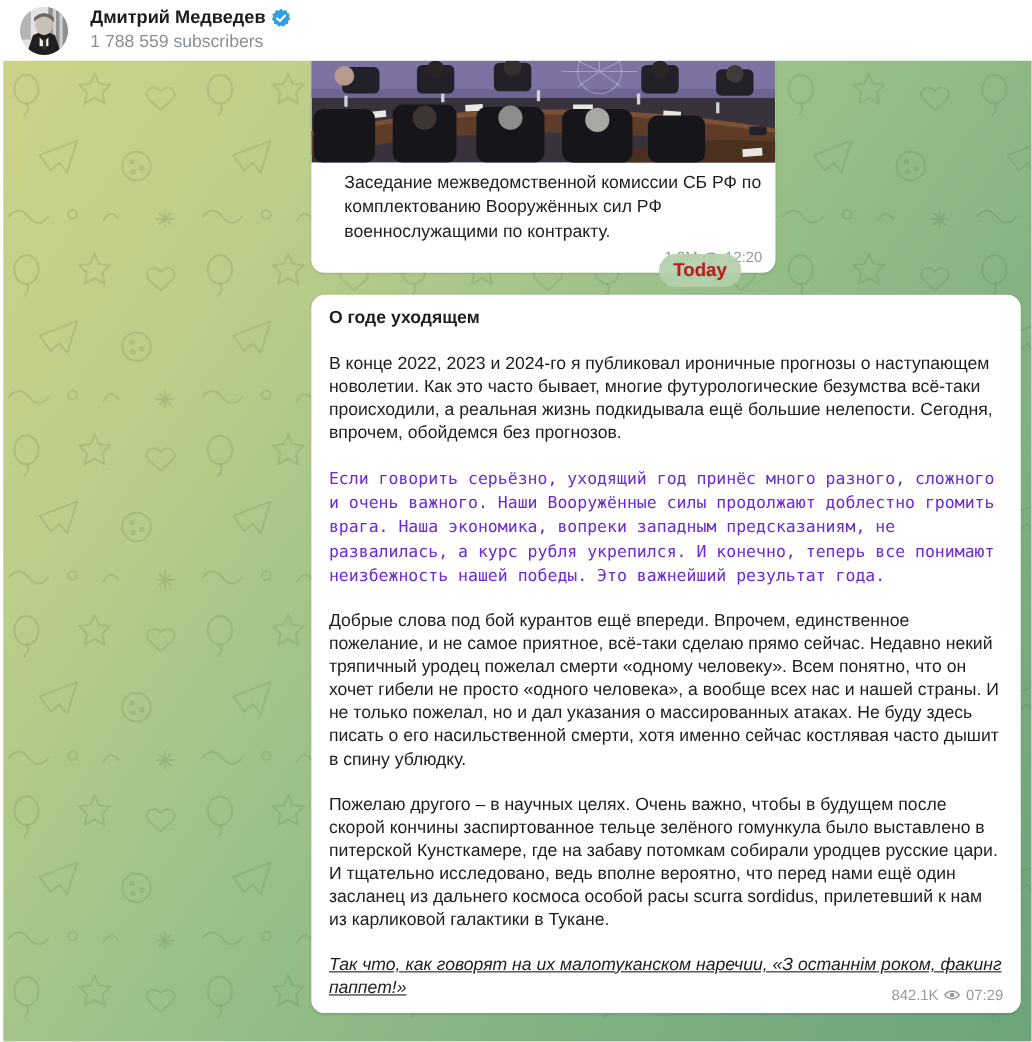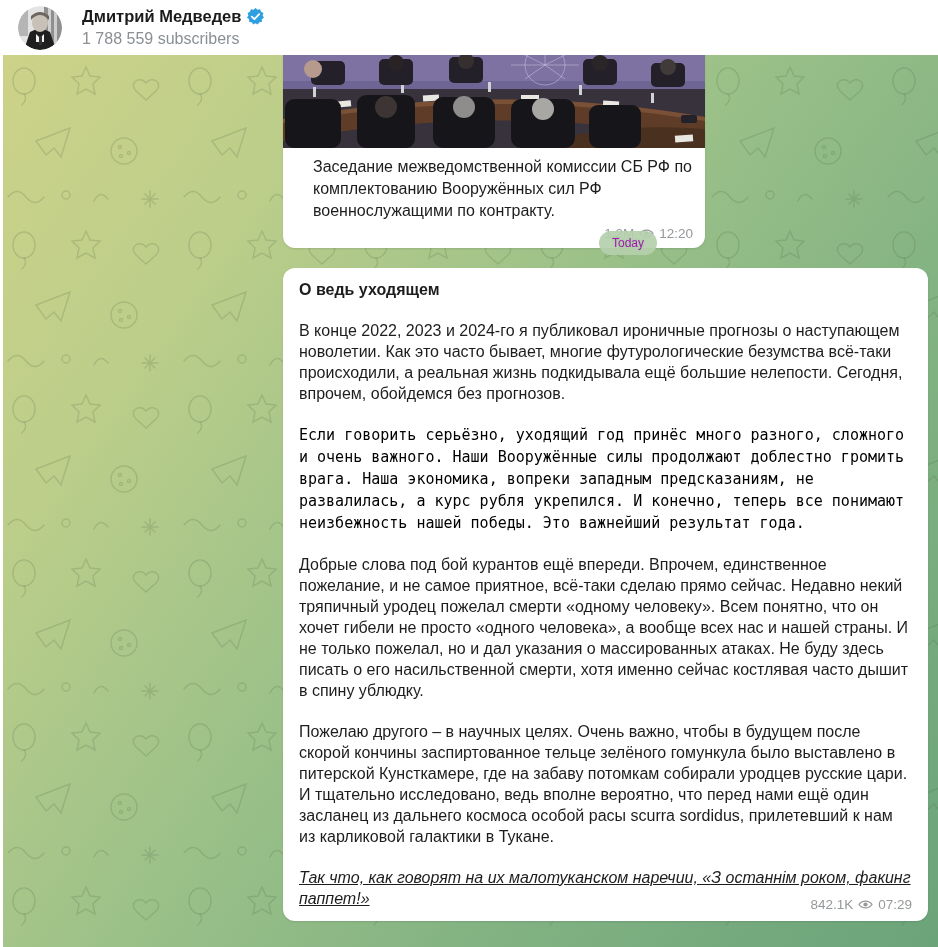--- a/index.html
+++ b/index.html
@@ -35,37 +35,37 @@
   .caption{position:relative;padding:8px 12px 26px 12px;border-radius:0 0 12px 12px;}
   .caption-text{font-size:16px;line-height:22px;color:#1d1d1d;margin-left:18px;}
   .msg-meta{
     position:absolute;right:12px;bottom:7px;display:flex;align-items:center;gap:5px;
     font-size:13.5px;color:#95999c;white-space:nowrap;
   }
   .msg-meta svg{display:block;}
   
   .date-badge{
     position:absolute;left:599px;top:231px;z-index:10;
-    background:rgba(180,208,172,.92);color:#a21caf;font-weight:normal;font-size:12px;
+    background:rgba(180,208,172,.92);color:#b91c1c;font-weight:bold;font-size:17px;
     padding:5px 13px;border-radius:15px;cursor:pointer;
     text-shadow:0 0 2px rgba(80,120,80,.25);
   }
   
   .post{
     position:absolute;left:283px;top:268px;width:645px;z-index:10;
     background:#fff;border-radius:12px;box-shadow:0 1px 2px rgba(16,35,47,.12);
     padding:11px 16px 10px 16px;box-sizing:border-box;
   }
   .post p{margin:0 0 20px 0;font-size:16px;line-height:21px;color:#1d1d1d;}
   .post p.title{font-weight:bold;}
   .post p.last{margin-bottom:2px;}
   .post p.italic{font-style:italic;text-decoration:underline;}
   .codeblock{
     font-family:"DejaVu Sans Mono",monospace;
-    font-size:15px;line-height:22px;color:#000000;margin:0 0 20px 0;
+    font-size:15px;line-height:22px;color:#6d28d9;margin:0 0 20px 0;
   }
   .post .msg-meta{bottom:9px;right:16px;}
 </style>
 </head>
 <body>
 
 <div class="screen">
 
   <div class="chat-bg">
     <svg class="doodles" xmlns="http://www.w3.org/2000/svg">
@@ -188,21 +188,21 @@
           <circle cx="7.5" cy="5.5" r="2.1" fill="#95999c"></circle>
         </svg>
         <span>12:20</span>
       </div>
     </div>
   </div>
 
   <div class="date-badge">Today</div>
 
   <div class="post">
-    <p class="title">О ведь уходящем</p>
+    <p class="title">О годе уходящем</p>
     <p>В конце 2022, 2023 и 2024-го я публиковал ироничные прогнозы о наступающем новолетии. Как это часто бывает, многие футурологические безумства всё-таки происходили, а реальная жизнь подкидывала ещё большие нелепости. Сегодня, впрочем, обойдемся без прогнозов.</p>
     <div class="codeblock">Если говорить серьёзно, уходящий год принёс много разного, сложного и очень важного. Наши Вооружённые силы продолжают доблестно громить врага. Наша экономика, вопреки западным предсказаниям, не развалилась, а курс рубля укрепился. И конечно, теперь все понимают неизбежность нашей победы. Это важнейший результат года.</div>
     <p>Добрые слова под бой курантов ещё впереди. Впрочем, единственное пожелание, и не самое приятное, всё-таки сделаю прямо сейчас. Недавно некий тряпичный уродец пожелал смерти «одному человеку». Всем понятно, что он хочет гибели не просто «одного человека», а вообще всех нас и нашей страны. И не только пожелал, но и дал указания о массированных атаках. Не буду здесь писать о его насильственной смерти, хотя именно сейчас костлявая часто дышит в спину ублюдку.</p>
     <p>Пожелаю другого – в научных целях. Очень важно, чтобы в будущем после скорой кончины заспиртованное тельце зелёного гомункула было выставлено в питерской Кунсткамере, где на забаву потомкам собирали уродцев русские цари. И тщательно исследовано, ведь вполне вероятно, что перед нами ещё один засланец из дальнего космоса особой расы scurra sordidus, прилетевший к нам из карликовой галактики в Тукане.</p>
     <p class="italic last">Так что, как говорят на их малотуканском наречии, «З останнім роком, факинг паппет!»</p>
     <div class="msg-meta">
       <span>842.1K</span>
       <svg width="15" height="11" viewBox="0 0 15 11" xmlns="http://www.w3.org/2000/svg">
         <path d="M1 5.5 C4 1 11 1 14 5.5 C11 10 4 10 1 5.5 Z" fill="none" stroke="#95999c" stroke-width="1.3"></path>
         <circle cx="7.5" cy="5.5" r="2.1" fill="#95999c"></circle>

